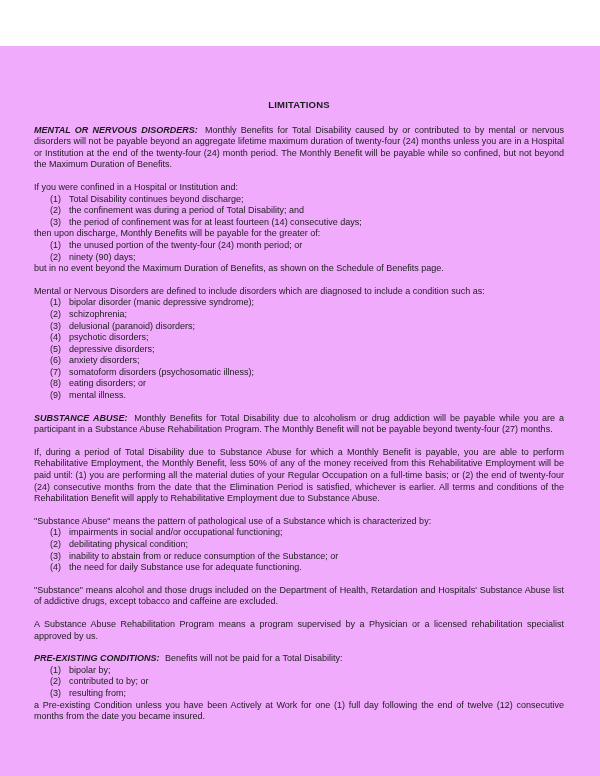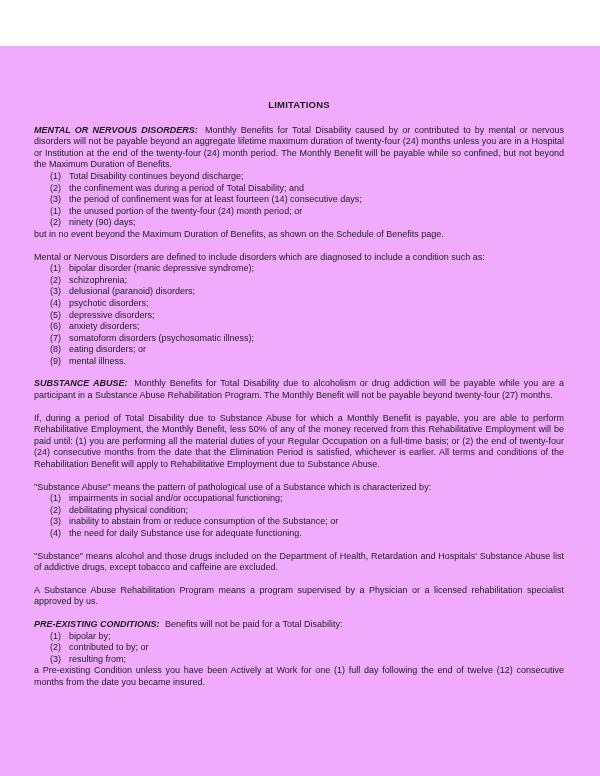--- a/index.html
+++ b/index.html
@@ -48,34 +48,36 @@
 </head>
 <body>
 
 <div class="page">
   <div class="content">
 
     <h1 class="doc-title">LIMITATIONS</h1>
 
     <p class="para title-gap"><span class="lead">MENTAL OR NERVOUS DISORDERS:</span> <span>Monthly Benefits for Total Disability caused by or contributed to by mental or nervous disorders will not be payable beyond an aggregate lifetime maximum duration of twenty-four (24) months unless you are in a Hospital or Institution at the end of the twenty-four (24) month period.  The Monthly Benefit will be payable while so confined, but not beyond the Maximum Duration of Benefits.</span></p>
 
+    <p class="line gap">If you were confined in a Hospital or Institution and:</p>
     <div class="list">
       <div class="li">
         <span class="num">(1)</span>
         <span class="txt">Total Disability continues beyond discharge;</span>
       </div>
       <div class="li">
         <span class="num">(2)</span>
         <span class="txt">the confinement was during a period of Total Disability; and</span>
       </div>
       <div class="li">
         <span class="num">(3)</span>
         <span class="txt">the period of confinement was for at least fourteen (14) consecutive days;</span>
       </div>
     </div>
+    <p class="line">then upon discharge, Monthly Benefits will be payable for the greater of:</p>
     <div class="list">
       <div class="li">
         <span class="num">(1)</span>
         <span class="txt">the unused portion of the twenty-four (24) month period; or</span>
       </div>
       <div class="li">
         <span class="num">(2)</span>
         <span class="txt">ninety (90) days;</span>
       </div>
     </div>

